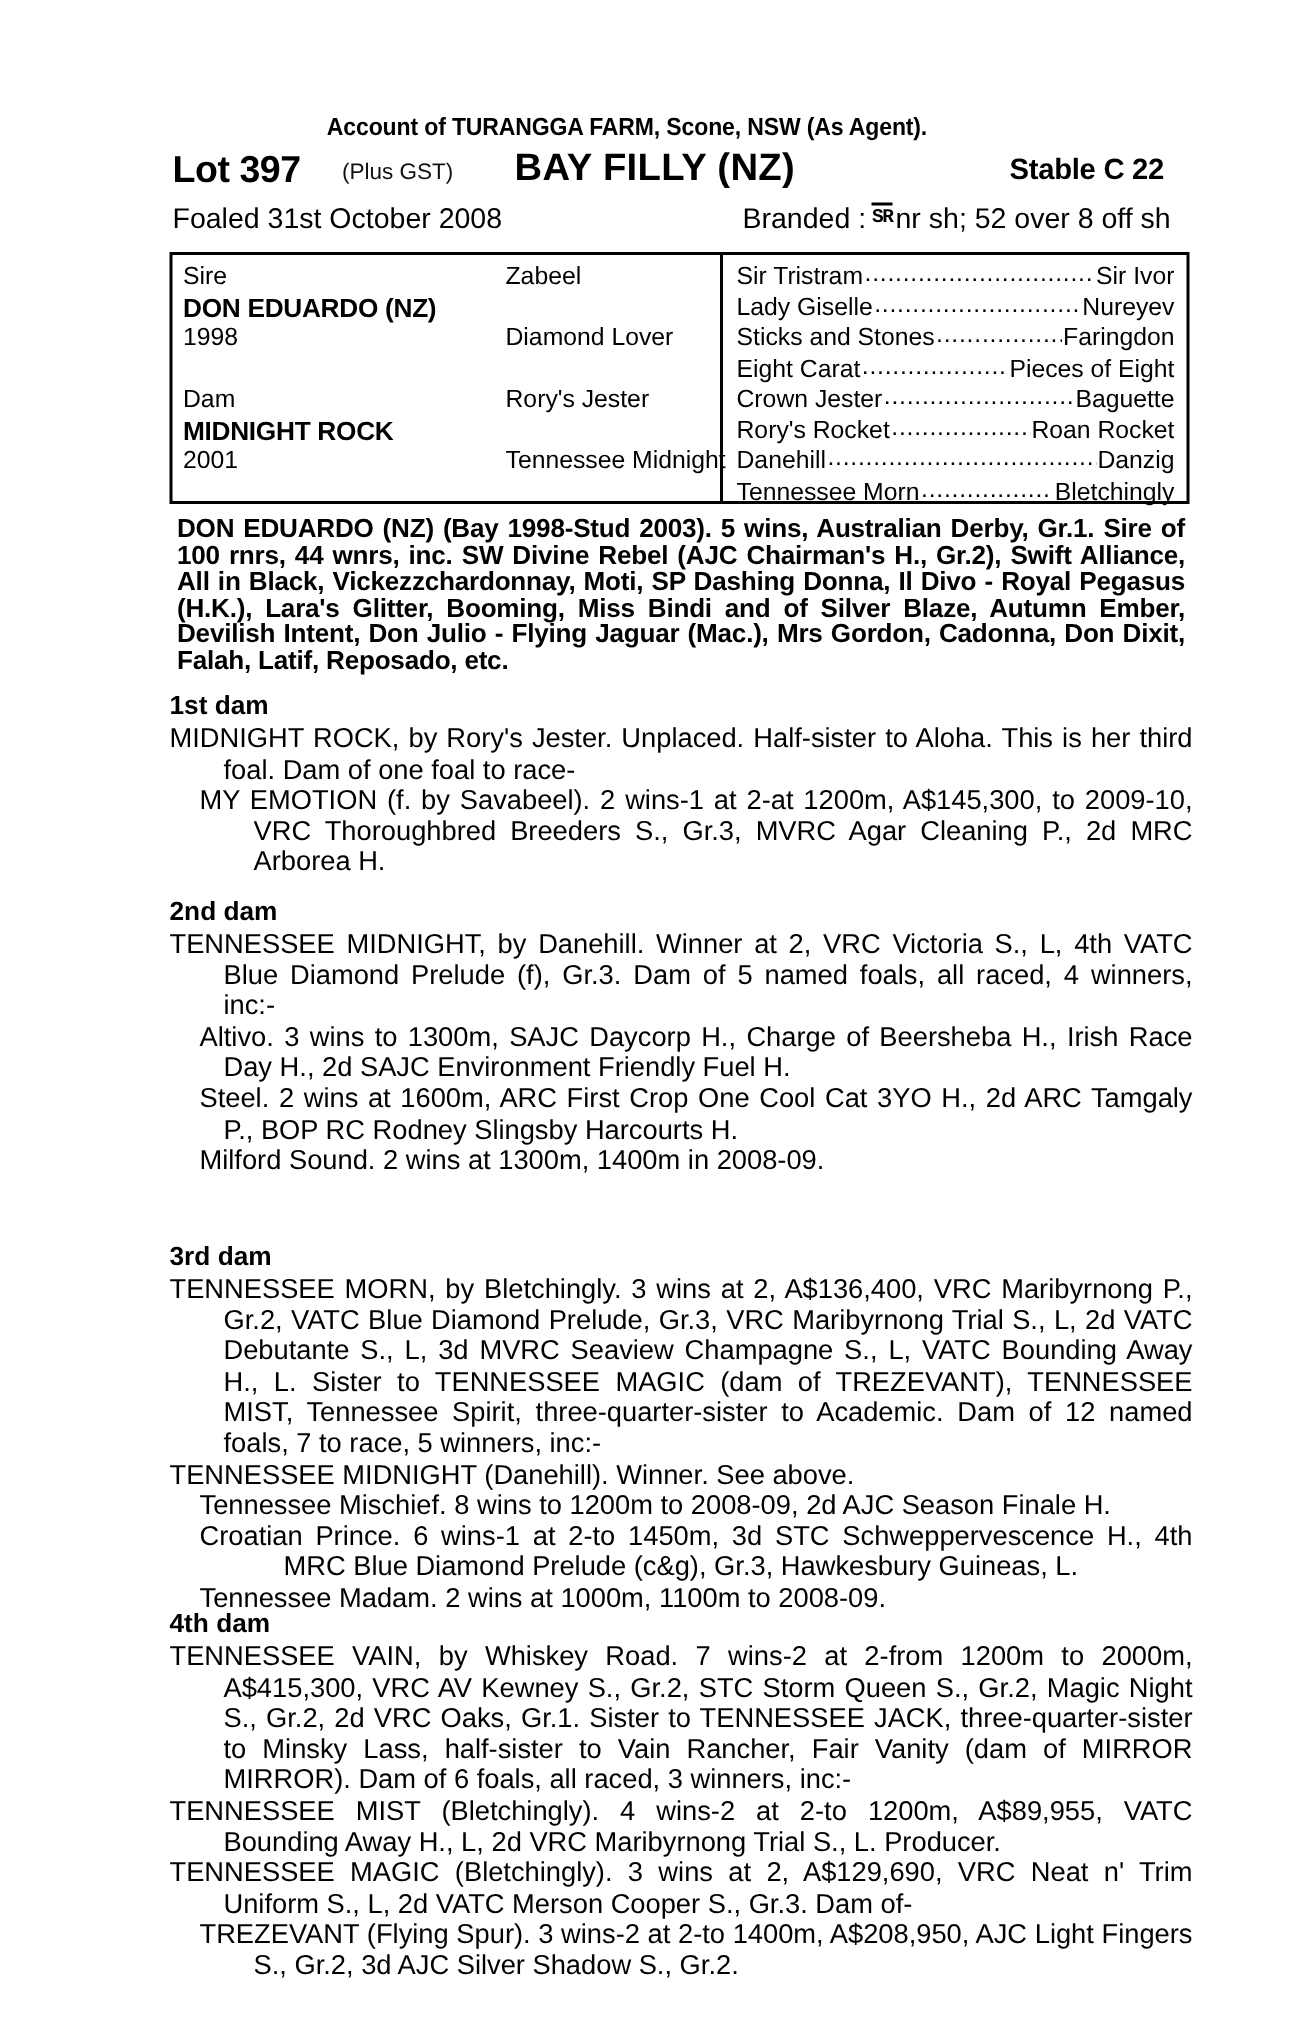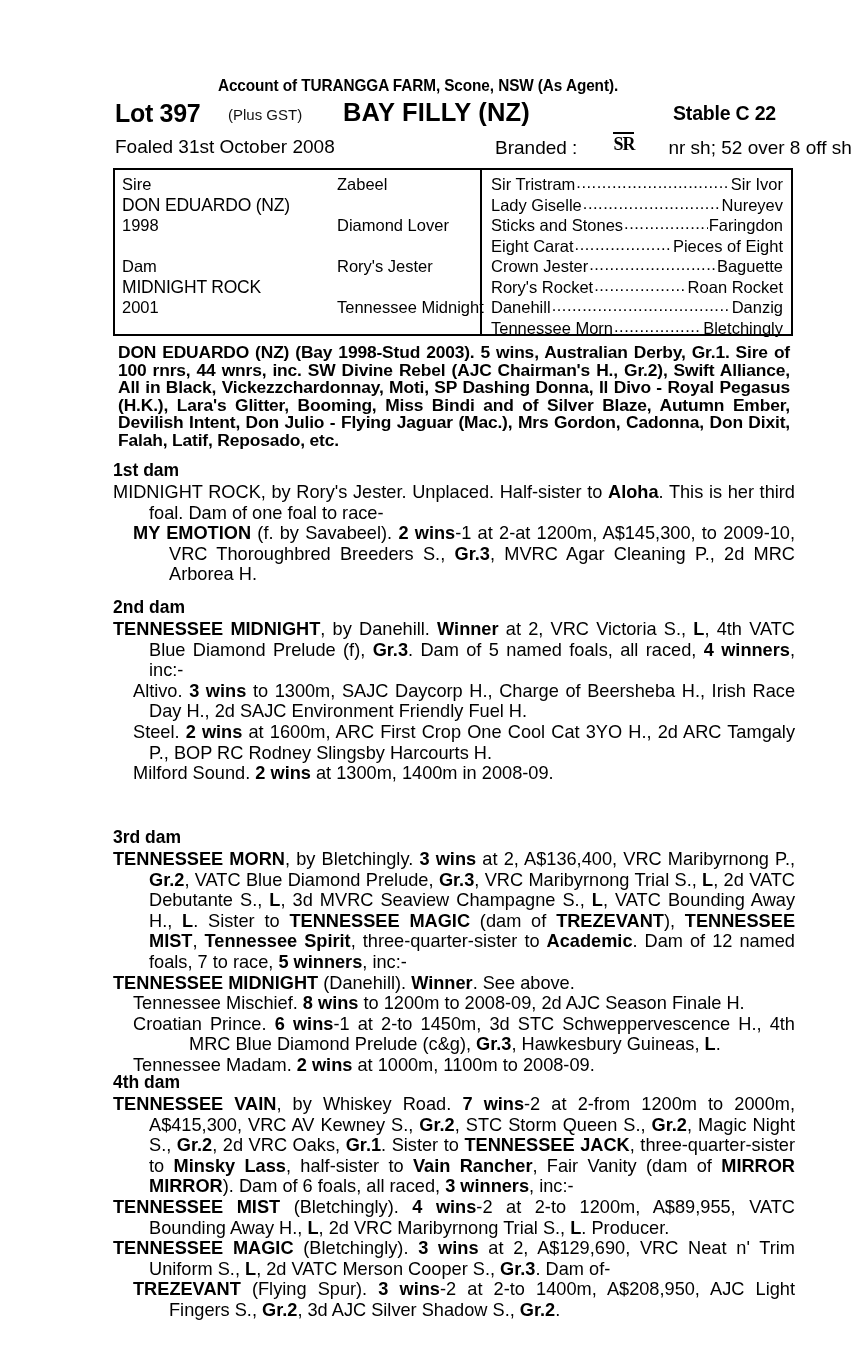--- a/index.html
+++ b/index.html
@@ -80,34 +80,33 @@
     position: absolute;
     left: 0; top: 0;
     white-space: nowrap;
   }
   .branded {
     position: absolute;
     left: 380px; top: 0;
     white-space: nowrap;
     display: flex;
     align-items: baseline;
-    gap: 32px;
   }
   .brand-mark {
     display: inline-block;
-    font-size: 18px;
+    font-size: 13px;
     font-weight: bold;
     line-height: 1;
     border-top: 2px solid #000;
     padding-top: 1px;
     margin: 0 2px 0 4px;
     position: relative;
     top: -4px;
     letter-spacing: -1px;
-    font-family: Liberation Serif, serif;
+    font-family: Liberation Mono, monospace;
     text-align: right;
   }
 
   
   .ped-table {
     position: absolute;
     left: 113px;
     top: 168px;
     width: 680px;
     height: 168px;
@@ -136,21 +135,21 @@
     padding: 4px 8px 0 9px;
     text-align: right;
   }
   .pl-row {
     position: relative;
     height: 20.5px;
     font-size: 16.5px;
     line-height: 20.5px;
     white-space: nowrap;
   }
-  .pl-row.bold { font-weight: normal; font-size: 17.5px; letter-spacing: -0.2px;}
+  .pl-row.bold { font-weight: bold; font-size: 17.5px; letter-spacing: -0.2px;}
   .pl-gen2 {
     position: absolute;
     left: 215px;
     top: 0;
     font-weight: normal;
     font-size: 16.5px;
   }
   .pr-row {
     display: flex;
     align-items: baseline;
@@ -202,21 +201,21 @@
     line-height: 20.6px;
     text-align: justify;
     text-justify: inter-word;
     margin: 0;
     padding: 0;
   }
   .entry.h1  { padding-left: 36px; text-indent: -36px; }
   .entry.h2  { padding-left: 36px; text-indent: -16px; }
   .entry.h3  { padding-left: 56px; text-indent: -36px; }
   .entry.h4  { padding-left: 76px; text-indent: -56px; }
-  .entry b { font-weight: bold; }
+  .entry b { font-weight: normal; }
 
   .sec1 { top: 460px; }
   .sec2 { top: 597px; }
   .sec3 { top: 827px; }
   .sec4 { top: 1072px; }
 </style>
 </head>
 <body>
 
 <div class="page">

